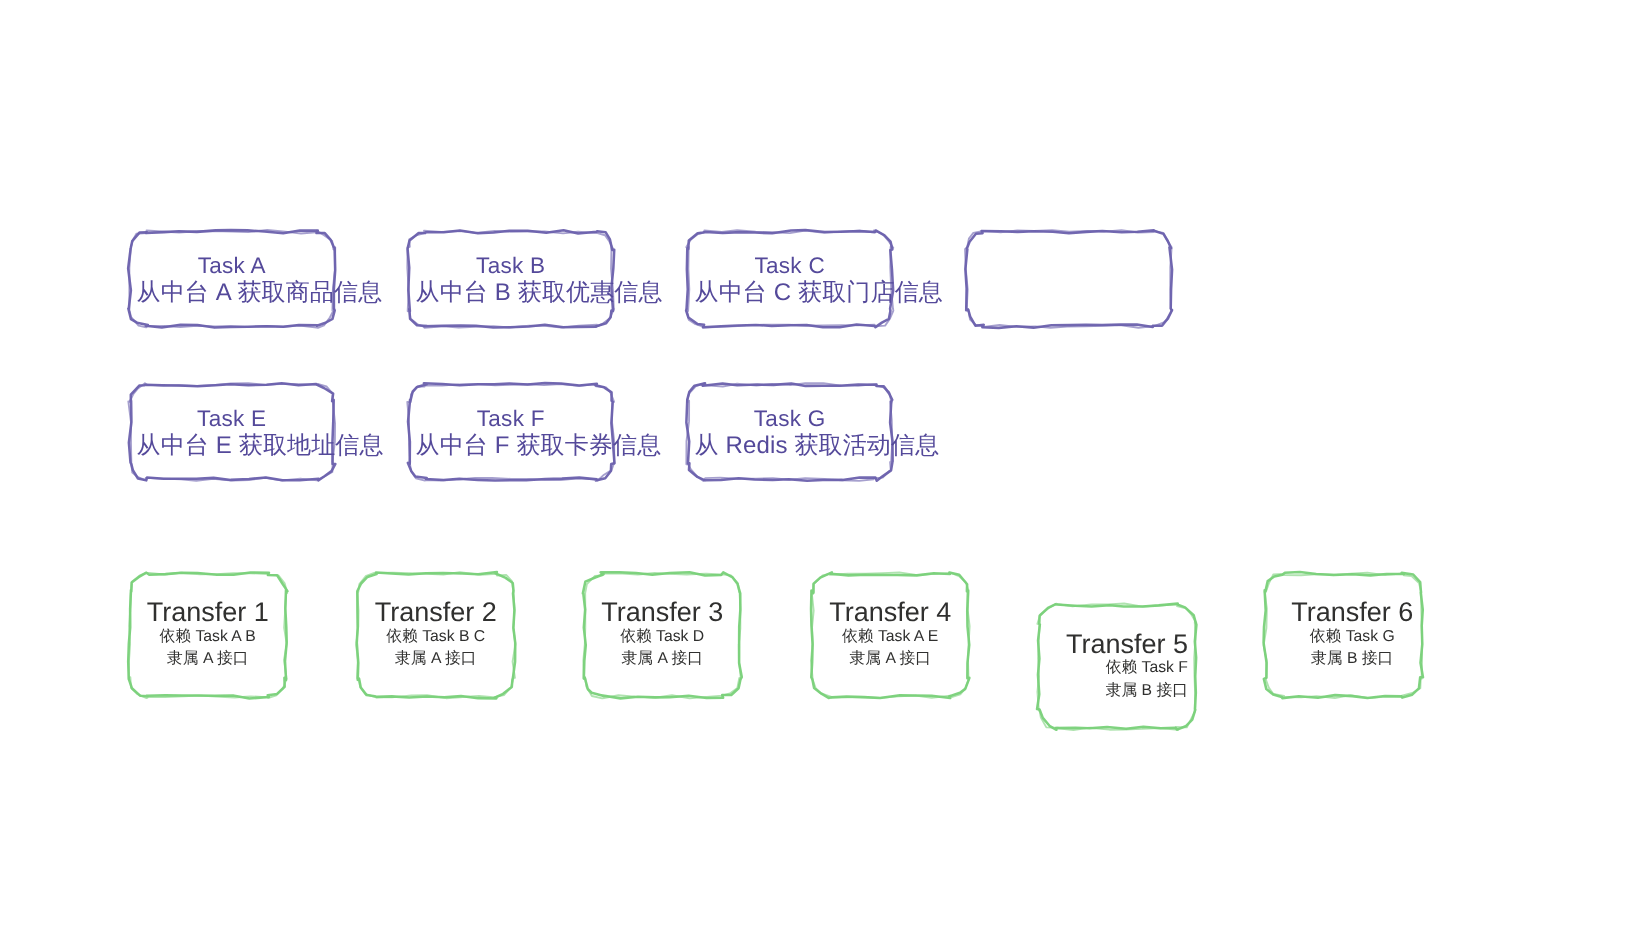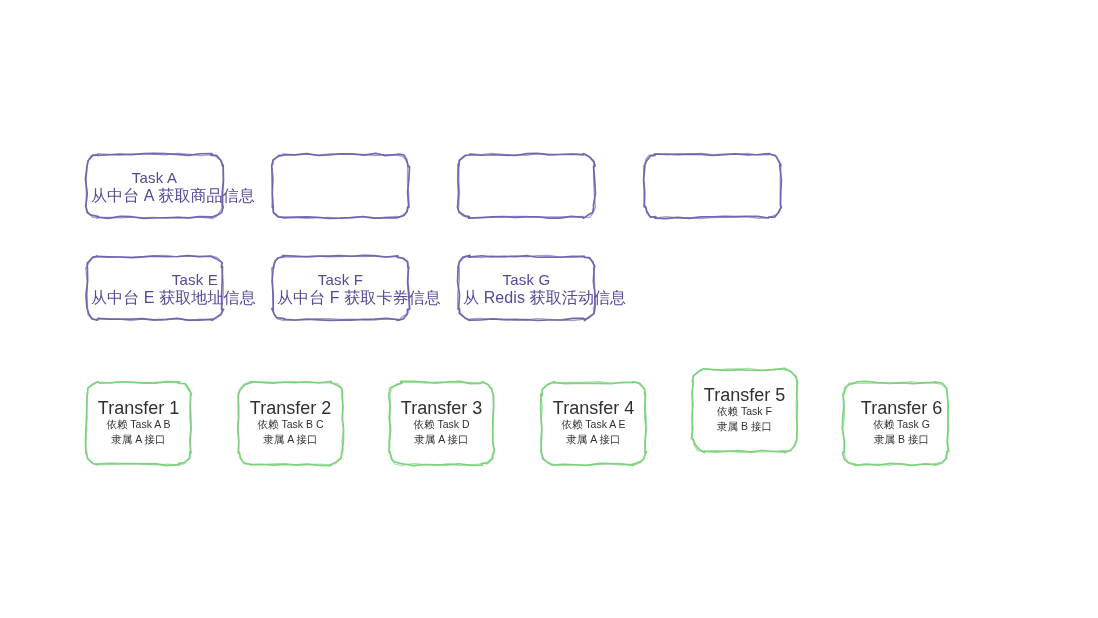--- a/index.html
+++ b/index.html
@@ -110,34 +110,42 @@
         <div class="labels">
           <div class="title">Task A</div>
           <div class="subtitle">从中台 A 获取商品信息</div>
         </div>
       </div>
       <div class="node task" style="left: 271px; top: 153px;">
         <svg class="sketch-border" viewBox="0 0 139 66" width="139" height="66" preserveAspectRatio="none">
           <path d="M11.26 0.35 L23.31 0.36 L34.13 -0.90 L46.13 1.00 L56.57 0.45 L67.06 -0.65 L79.27 -0.64 L91.65 0.63 L103.22 -1.05 L112.91 1.12 L125.21 -0.03 L125.55 -0.37 L131.32 0.36 L134.13 5.11 L135.66 12.13 L136.99 11.98 L136.39 24.47 L135.09 37.63 L136.19 52.79 L135.12 52.49 L134.58 57.05 L131.57 61.06 L123.95 63.32 L124.98 63.25 L112.53 63.41 L103.07 63.69 L90.73 62.02 L80.02 63.14 L67.56 63.69 L56.34 63.79 L44.79 62.73 L34.63 62.46 L22.45 62.66 L10.08 62.97 L11.92 62.86 L5.48 62.31 L0.91 58.08 L0.33 51.37 L0.77 53.01 L-0.28 38.91 L0.33 23.92 L-0.79 11.48 L-0.59 10.39 L0.52 5.85 L6.59 0.83 L10.97 0.84 Z" transform="translate(1.5,1.5)" fill="none" stroke="#6b61ad" stroke-width="1.7" stroke-linecap="round" stroke-linejoin="round" opacity="0.95"></path>
           <path d="M10.20 -0.73 L21.52 0.08 L34.95 -0.41 L44.67 0.72 L57.29 -0.61 L67.86 -0.02 L78.58 -0.20 L90.65 -0.14 L102.88 1.05 L112.83 0.00 L125.55 0.89 L124.72 0.56 L130.84 2.32 L133.40 5.90 L136.57 11.99 L135.17 10.03 L134.86 24.66 L136.16 38.92 L136.73 51.67 L136.95 51.44 L133.86 57.79 L129.42 61.20 L125.58 63.08 L125.48 61.98 L113.38 62.62 L101.65 63.89 L90.78 62.72 L80.26 62.63 L67.08 63.85 L56.39 62.89 L44.53 63.30 L33.29 63.86 L23.07 63.12 L10.47 64.00 L10.39 63.44 L6.27 61.94 L1.10 57.86 L0.45 51.96 L-0.72 52.98 L-0.03 38.88 L-0.96 23.88 L-0.79 10.58 L0.71 10.03 L0.37 5.04 L5.07 2.40 L10.53 0.85 Z" transform="translate(1.5,1.5)" fill="none" stroke="#6b61ad" stroke-width="1.25" stroke-linecap="round" stroke-linejoin="round" opacity="0.6"></path>
         </svg>
+        <div class="labels">
+          <div class="title">Task B</div>
+          <div class="subtitle">从中台 B 获取优惠信息</div>
+        </div>
       </div>
       <div class="node task" style="left: 457px; top: 153px;">
         <svg class="sketch-border" viewBox="0 0 139 66" width="139" height="66" preserveAspectRatio="none">
           <path d="M11.82 0.16 L23.32 0.77 L34.68 0.25 L44.70 0.54 L56.30 1.01 L68.88 -0.89 L78.35 -1.11 L91.31 0.17 L101.70 0.01 L114.56 -0.42 L125.00 0.16 L125.28 -0.85 L131.17 2.48 L135.21 6.64 L136.38 11.77 L135.03 12.14 L136.14 25.13 L136.94 39.23 L134.89 51.24 L135.11 52.83 L134.10 58.07 L129.42 60.57 L125.12 63.60 L124.48 62.80 L112.57 61.86 L101.32 63.63 L90.13 63.68 L79.30 62.23 L68.54 62.40 L56.00 62.83 L45.32 62.12 L33.27 62.47 L22.17 63.01 L10.13 63.60 L10.86 61.98 L6.55 61.46 L0.44 57.16 L-1.08 52.53 L-0.81 51.49 L0.00 38.46 L-0.58 25.14 L-0.29 10.95 L0.35 11.46 L0.71 5.80 L6.59 0.96 L10.05 0.48 Z" transform="translate(1.5,1.5)" fill="none" stroke="#6b61ad" stroke-width="1.7" stroke-linecap="round" stroke-linejoin="round" opacity="0.95"></path>
           <path d="M11.07 -0.81 L22.68 0.19 L32.89 -1.03 L45.25 -0.07 L57.22 0.37 L68.06 0.89 L78.27 -0.86 L90.88 0.75 L101.75 -0.07 L114.50 -0.66 L124.52 0.62 L124.16 -0.91 L129.80 1.50 L133.93 6.30 L137.01 10.65 L135.23 10.06 L135.02 23.64 L135.63 38.20 L136.81 51.17 L137.09 52.58 L134.79 58.00 L131.58 62.56 L125.31 63.09 L124.48 61.92 L113.70 62.44 L102.59 62.30 L90.51 62.46 L80.31 62.70 L67.36 61.95 L55.90 61.95 L45.19 62.05 L33.42 62.90 L22.65 63.42 L10.37 63.91 L12.10 63.85 L5.15 61.65 L0.58 58.57 L-0.71 51.39 L0.24 52.78 L1.03 38.29 L0.40 24.76 L0.60 10.06 L-1.03 10.31 L2.13 5.15 L6.39 1.77 L10.83 0.51 Z" transform="translate(1.5,1.5)" fill="none" stroke="#6b61ad" stroke-width="1.25" stroke-linecap="round" stroke-linejoin="round" opacity="0.6"></path>
         </svg>
+        <div class="labels">
+          <div class="title">Task C</div>
+          <div class="subtitle">从中台 C 获取门店信息</div>
+        </div>
       </div>
       <div class="node task" style="left: 643px; top: 153px;">
         <svg class="sketch-border" viewBox="0 0 139 66" width="139" height="66" preserveAspectRatio="none">
           <path d="M9.91 -0.47 L22.84 -0.35 L33.85 0.07 L45.12 -0.37 L57.41 -0.06 L68.12 1.02 L79.63 0.08 L90.36 -0.55 L103.32 0.37 L113.76 -0.01 L124.72 -0.93 L125.35 -0.54 L131.13 1.43 L134.03 6.16 L136.20 10.97 L135.12 10.39 L136.89 25.20 L136.22 38.53 L135.97 51.12 L136.80 52.32 L133.68 58.24 L130.18 62.63 L124.07 62.66 L123.98 63.53 L113.45 61.90 L102.38 61.93 L90.18 62.11 L79.47 61.97 L69.05 62.26 L56.43 62.39 L44.58 63.93 L33.13 62.96 L21.37 64.09 L10.39 63.64 L11.31 62.09 L5.76 62.66 L2.29 56.60 L1.02 52.02 L-0.36 52.30 L-0.09 37.77 L-0.92 24.93 L0.41 11.56 L0.08 11.25 L1.88 6.64 L6.12 1.30 L10.53 1.02 Z" transform="translate(1.5,1.5)" fill="none" stroke="#6b61ad" stroke-width="1.7" stroke-linecap="round" stroke-linejoin="round" opacity="0.95"></path>
           <path d="M11.66 -0.55 L22.64 0.39 L33.70 -0.90 L44.92 -0.49 L56.89 -1.06 L68.33 0.01 L80.52 -0.48 L91.69 -0.12 L103.16 -1.12 L113.95 0.52 L124.61 0.28 L123.93 -0.56 L131.16 0.73 L133.39 5.44 L136.48 10.14 L136.60 10.32 L135.71 23.62 L135.69 38.14 L136.16 52.75 L137.08 52.08 L134.43 57.99 L131.34 60.40 L124.94 62.88 L125.58 62.82 L114.45 63.99 L102.00 62.15 L91.31 62.68 L78.58 62.96 L66.89 63.22 L55.83 64.02 L45.62 63.08 L33.16 63.40 L21.92 62.09 L11.24 63.46 L10.57 62.91 L5.87 62.03 L2.19 58.54 L0.93 51.36 L0.01 50.86 L0.64 38.55 L-0.70 24.20 L-1.14 11.62 L0.36 10.01 L1.43 4.56 L4.38 0.80 L11.10 -0.61 Z" transform="translate(1.5,1.5)" fill="none" stroke="#6b61ad" stroke-width="1.25" stroke-linecap="round" stroke-linejoin="round" opacity="0.6"></path>
         </svg>
       </div>
-      <div class="node task" style="left: 85px; top: 255px; text-align: right;">
+      <div class="node task" style="left: 85px; top: 255px;">
         <svg class="sketch-border" viewBox="0 0 139 66" width="139" height="66" preserveAspectRatio="none">
           <path d="M10.25 -0.04 L21.76 0.37 L32.84 0.52 L45.28 1.03 L57.11 0.36 L66.98 -0.31 L79.10 0.24 L91.23 -0.02 L101.26 -0.96 L112.50 0.27 L124.24 -0.46 L124.26 -0.34 L129.49 2.15 L135.59 5.90 L134.90 10.98 L135.96 10.09 L135.67 24.30 L135.09 39.22 L135.21 52.87 L137.08 52.79 L134.50 57.60 L129.79 61.01 L125.70 63.77 L125.91 62.71 L113.32 63.61 L101.89 63.69 L90.79 61.89 L79.48 62.81 L67.31 63.43 L55.85 62.08 L44.44 62.67 L34.81 62.60 L22.57 62.61 L11.50 61.87 L11.01 63.75 L5.47 62.48 L2.08 56.91 L1.03 52.90 L0.49 51.84 L-0.59 38.66 L1.11 24.82 L0.90 10.69 L0.73 11.43 L0.71 6.58 L6.50 0.47 L9.91 0.28 Z" transform="translate(1.5,1.5)" fill="none" stroke="#6b61ad" stroke-width="1.7" stroke-linecap="round" stroke-linejoin="round" opacity="0.95"></path>
           <path d="M11.49 0.01 L22.33 0.78 L32.72 0.37 L44.41 0.81 L57.11 0.05 L67.52 -0.90 L79.00 -1.01 L90.27 0.05 L102.97 -0.63 L113.76 -0.36 L124.46 -0.12 L125.91 -0.48 L131.12 1.09 L135.33 5.93 L135.26 10.98 L135.33 10.90 L136.87 25.78 L136.77 37.71 L135.14 51.30 L135.27 51.87 L135.08 58.12 L130.13 61.00 L124.75 63.74 L124.78 63.71 L113.69 62.54 L101.37 63.87 L90.37 62.01 L79.44 63.50 L68.08 63.92 L55.62 62.63 L44.34 64.02 L34.17 62.97 L21.77 62.61 L10.70 62.12 L10.57 63.54 L5.06 61.34 L1.68 58.55 L1.09 53.10 L1.08 52.50 L0.80 38.46 L0.90 25.59 L-0.95 11.09 L-0.62 12.07 L2.61 5.91 L5.46 2.47 L10.10 -1.04 Z" transform="translate(1.5,1.5)" fill="none" stroke="#6b61ad" stroke-width="1.25" stroke-linecap="round" stroke-linejoin="round" opacity="0.6"></path>
         </svg>
         <div class="labels">
           <div class="title">Task E</div>
           <div class="subtitle">从中台 E 获取地址信息</div>
         </div>
       </div>
       <div class="node task" style="left: 271px; top: 255px;">
@@ -199,21 +207,21 @@
         <svg class="sketch-border" viewBox="0 0 107 85" width="107" height="85" preserveAspectRatio="none">
           <path d="M12.16 -0.05 L24.16 1.08 L35.81 0.71 L45.61 0.90 L56.64 0.80 L69.72 1.09 L81.05 -0.27 L91.78 0.17 L91.45 -0.79 L97.98 0.65 L103.26 6.97 L103.08 11.77 L103.79 11.06 L103.33 24.73 L103.49 35.07 L104.67 47.49 L103.47 59.40 L103.39 69.70 L104.77 69.43 L102.02 76.77 L98.45 79.33 L91.28 81.77 L91.97 82.89 L79.61 81.31 L68.35 81.15 L58.42 80.94 L45.19 82.81 L34.43 82.25 L22.96 81.81 L13.12 82.27 L10.88 82.78 L6.12 79.93 L1.23 76.22 L0.11 70.55 L-0.65 69.02 L-0.08 59.30 L0.24 47.07 L-0.55 34.51 L-0.80 23.46 L-0.54 11.28 L0.67 12.93 L0.88 6.61 L5.34 2.55 L13.09 -0.90 Z" transform="translate(1.5,1.5)" fill="none" stroke="#79d179" stroke-width="1.7" stroke-linecap="round" stroke-linejoin="round" opacity="0.95"></path>
           <path d="M11.69 0.65 L23.87 -0.09 L35.68 -0.06 L47.10 -0.44 L58.11 -0.92 L70.03 0.89 L79.69 0.29 L93.02 -0.44 L92.77 -0.38 L97.78 1.52 L102.37 5.76 L104.27 11.15 L104.24 12.89 L103.66 24.48 L104.93 35.01 L104.27 46.21 L103.80 57.37 L104.21 70.71 L104.19 70.86 L101.96 76.52 L98.69 80.40 L92.98 82.32 L92.09 81.27 L79.66 82.67 L68.85 81.25 L57.65 81.79 L45.50 82.79 L35.60 82.36 L23.50 82.35 L12.83 82.67 L12.85 82.05 L5.95 79.80 L2.41 76.51 L-0.26 69.34 L0.29 70.19 L-0.87 57.91 L0.29 46.20 L-0.12 35.58 L0.95 24.60 L-0.53 11.01 L1.13 12.29 L0.79 7.04 L6.93 1.16 L12.30 -0.08 Z" transform="translate(1.5,1.5)" fill="none" stroke="#79d179" stroke-width="1.25" stroke-linecap="round" stroke-linejoin="round" opacity="0.6"></path>
         </svg>
         <div class="labels">
           <div class="title">Transfer 4</div>
           <div class="line">依赖 Task A E</div>
           <div class="line">隶属 A 接口</div>
         </div>
       </div>
-      <div class="node transfer" style="left: 691px; top: 368px;">
+      <div class="node transfer" style="left: 691px; top: 402px; text-align: right;">
         <svg class="sketch-border" viewBox="0 0 107 85" width="107" height="85" preserveAspectRatio="none">
           <path d="M11.92 -0.53 L24.23 0.32 L35.27 0.86 L47.33 0.03 L56.61 0.77 L69.40 0.82 L79.96 0.09 L92.65 -1.08 L92.76 -0.41 L97.52 1.42 L103.29 6.63 L104.94 12.66 L105.12 12.88 L104.06 24.04 L104.93 34.91 L104.34 47.29 L104.72 58.21 L104.17 69.21 L104.39 69.65 L102.34 76.23 L98.29 80.47 L92.23 82.91 L91.19 81.72 L81.35 81.98 L69.71 80.99 L58.24 82.40 L45.51 81.14 L33.94 81.97 L24.47 81.69 L11.51 81.88 L11.81 83.06 L7.14 80.35 L2.71 75.08 L0.54 69.52 L-1.15 69.22 L0.35 59.44 L-0.53 46.31 L0.45 35.57 L-0.46 23.49 L0.75 12.75 L0.34 12.37 L0.58 6.97 L6.14 1.79 L11.02 -0.57 Z" transform="translate(1.5,1.5)" fill="none" stroke="#79d179" stroke-width="1.7" stroke-linecap="round" stroke-linejoin="round" opacity="0.95"></path>
           <path d="M12.69 -0.75 L22.52 0.75 L35.17 -0.62 L46.09 -0.57 L56.94 -1.14 L69.29 0.87 L81.43 0.06 L92.96 -0.61 L92.15 0.52 L98.20 2.10 L101.40 5.73 L105.12 11.80 L104.00 11.17 L104.49 22.76 L103.63 35.22 L103.83 47.69 L104.26 58.87 L103.97 70.94 L104.10 70.84 L101.33 76.21 L98.73 81.43 L91.40 81.20 L92.88 83.01 L80.43 81.80 L68.83 82.43 L56.73 82.80 L47.18 82.96 L34.03 81.63 L23.14 83.15 L11.05 81.94 L13.00 81.63 L5.06 81.42 L1.41 74.93 L0.57 70.46 L0.08 70.23 L-0.89 57.77 L0.16 47.30 L-0.46 35.41 L-0.12 24.63 L0.55 12.74 L-0.91 12.41 L1.11 6.11 L6.84 1.79 L11.72 -1.10 Z" transform="translate(1.5,1.5)" fill="none" stroke="#79d179" stroke-width="1.25" stroke-linecap="round" stroke-linejoin="round" opacity="0.6"></path>
         </svg>
         <div class="labels">
           <div class="title">Transfer 5</div>
           <div class="line">依赖 Task F</div>
           <div class="line">隶属 B 接口</div>
         </div>
       </div>

